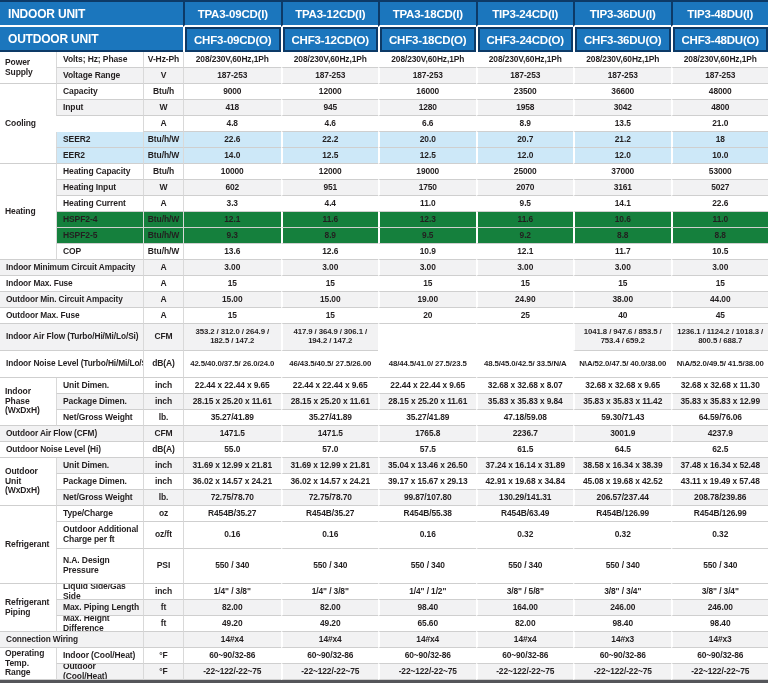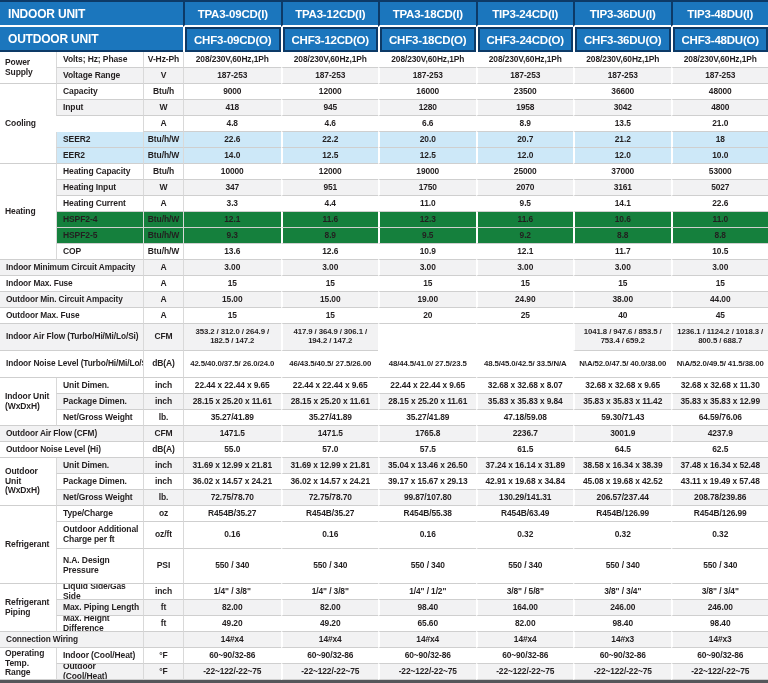--- a/index.html
+++ b/index.html
@@ -172,21 +172,21 @@
     <div class="c label bl" style="grid-area: 10 / 2;">Heating Capacity</div>
     <div class="c unit" style="grid-area: 10 / 3;">Btu/h</div>
     <div class="c val first" style="grid-area: 10 / 4;">10000</div>
     <div class="c val" style="grid-area: 10 / 5;">12000</div>
     <div class="c val" style="grid-area: 10 / 6;">19000</div>
     <div class="c val" style="grid-area: 10 / 7;">25000</div>
     <div class="c val" style="grid-area: 10 / 8;">37000</div>
     <div class="c val" style="grid-area: 10 / 9;">53000</div>
     <div class="c label bl bg-alt" style="grid-area: 11 / 2;">Heating Input</div>
     <div class="c unit bg-alt" style="grid-area: 11 / 3;">W</div>
-    <div class="c val first bg-alt" style="grid-area: 11 / 4;">347</div>
+    <div class="c val first bg-alt" style="grid-area: 11 / 4;">602</div>
     <div class="c val bg-alt" style="grid-area: 11 / 5;">951</div>
     <div class="c val bg-alt" style="grid-area: 11 / 6;">1750</div>
     <div class="c val bg-alt" style="grid-area: 11 / 7;">2070</div>
     <div class="c val bg-alt" style="grid-area: 11 / 8;">3161</div>
     <div class="c val bg-alt" style="grid-area: 11 / 9;">5027</div>
     <div class="c label bl" style="grid-area: 12 / 2;">Heating Current</div>
     <div class="c unit" style="grid-area: 12 / 3;">A</div>
     <div class="c val first" style="grid-area: 12 / 4;">3.3</div>
     <div class="c val" style="grid-area: 12 / 5;">4.4</div>
     <div class="c val" style="grid-area: 12 / 6;">11.0</div>
@@ -256,21 +256,21 @@
     <div class="c val small bg-alt" style="grid-area: 20 / 8;">1041.8 / 947.6 / 853.5 / 753.4 / 659.2</div>
     <div class="c val small bg-alt" style="grid-area: 20 / 9;">1236.1 / 1124.2 / 1018.3 / 800.5 / 688.7</div>
     <div class="c label fullw" style="grid-area: 21 / 1 / auto / span 2;">Indoor Noise Level (Turbo/Hi/Mi/Lo/Si)</div>
     <div class="c unit" style="grid-area: 21 / 3;">dB(A)</div>
     <div class="c val first small" style="grid-area: 21 / 4;">42.5/40.0/37.5/ 26.0/24.0</div>
     <div class="c val small" style="grid-area: 21 / 5;">46/43.5/40.5/ 27.5/26.00</div>
     <div class="c val small" style="grid-area: 21 / 6;">48/44.5/41.0/ 27.5/23.5</div>
     <div class="c val small" style="grid-area: 21 / 7;">48.5/45.0/42.5/ 33.5/N/A</div>
     <div class="c val small" style="grid-area: 21 / 8;">N\A/52.0/47.5/ 40.0/38.00</div>
     <div class="c val small" style="grid-area: 21 / 9;">N\A/52.0/49.5/ 41.5/38.00</div>
-    <div class="c group" style="grid-area: 22 / 1 / span 3;">Indoor Unit (WxDxH)</div>
+    <div class="c group" style="grid-area: 22 / 1 / span 3;">Indoor Phase (WxDxH)</div>
     <div class="c label bl" style="grid-area: 22 / 2;">Unit Dimen.</div>
     <div class="c unit" style="grid-area: 22 / 3;">inch</div>
     <div class="c val first" style="grid-area: 22 / 4;">22.44 x 22.44 x 9.65</div>
     <div class="c val" style="grid-area: 22 / 5;">22.44 x 22.44 x 9.65</div>
     <div class="c val" style="grid-area: 22 / 6;">22.44 x 22.44 x 9.65</div>
     <div class="c val" style="grid-area: 22 / 7;">32.68 x 32.68 x 8.07</div>
     <div class="c val" style="grid-area: 22 / 8;">32.68 x 32.68 x 9.65</div>
     <div class="c val" style="grid-area: 22 / 9;">32.68 x 32.68 x 11.30</div>
     <div class="c label bl bg-alt" style="grid-area: 23 / 2;">Package Dimen.</div>
     <div class="c unit bg-alt" style="grid-area: 23 / 3;">inch</div>

